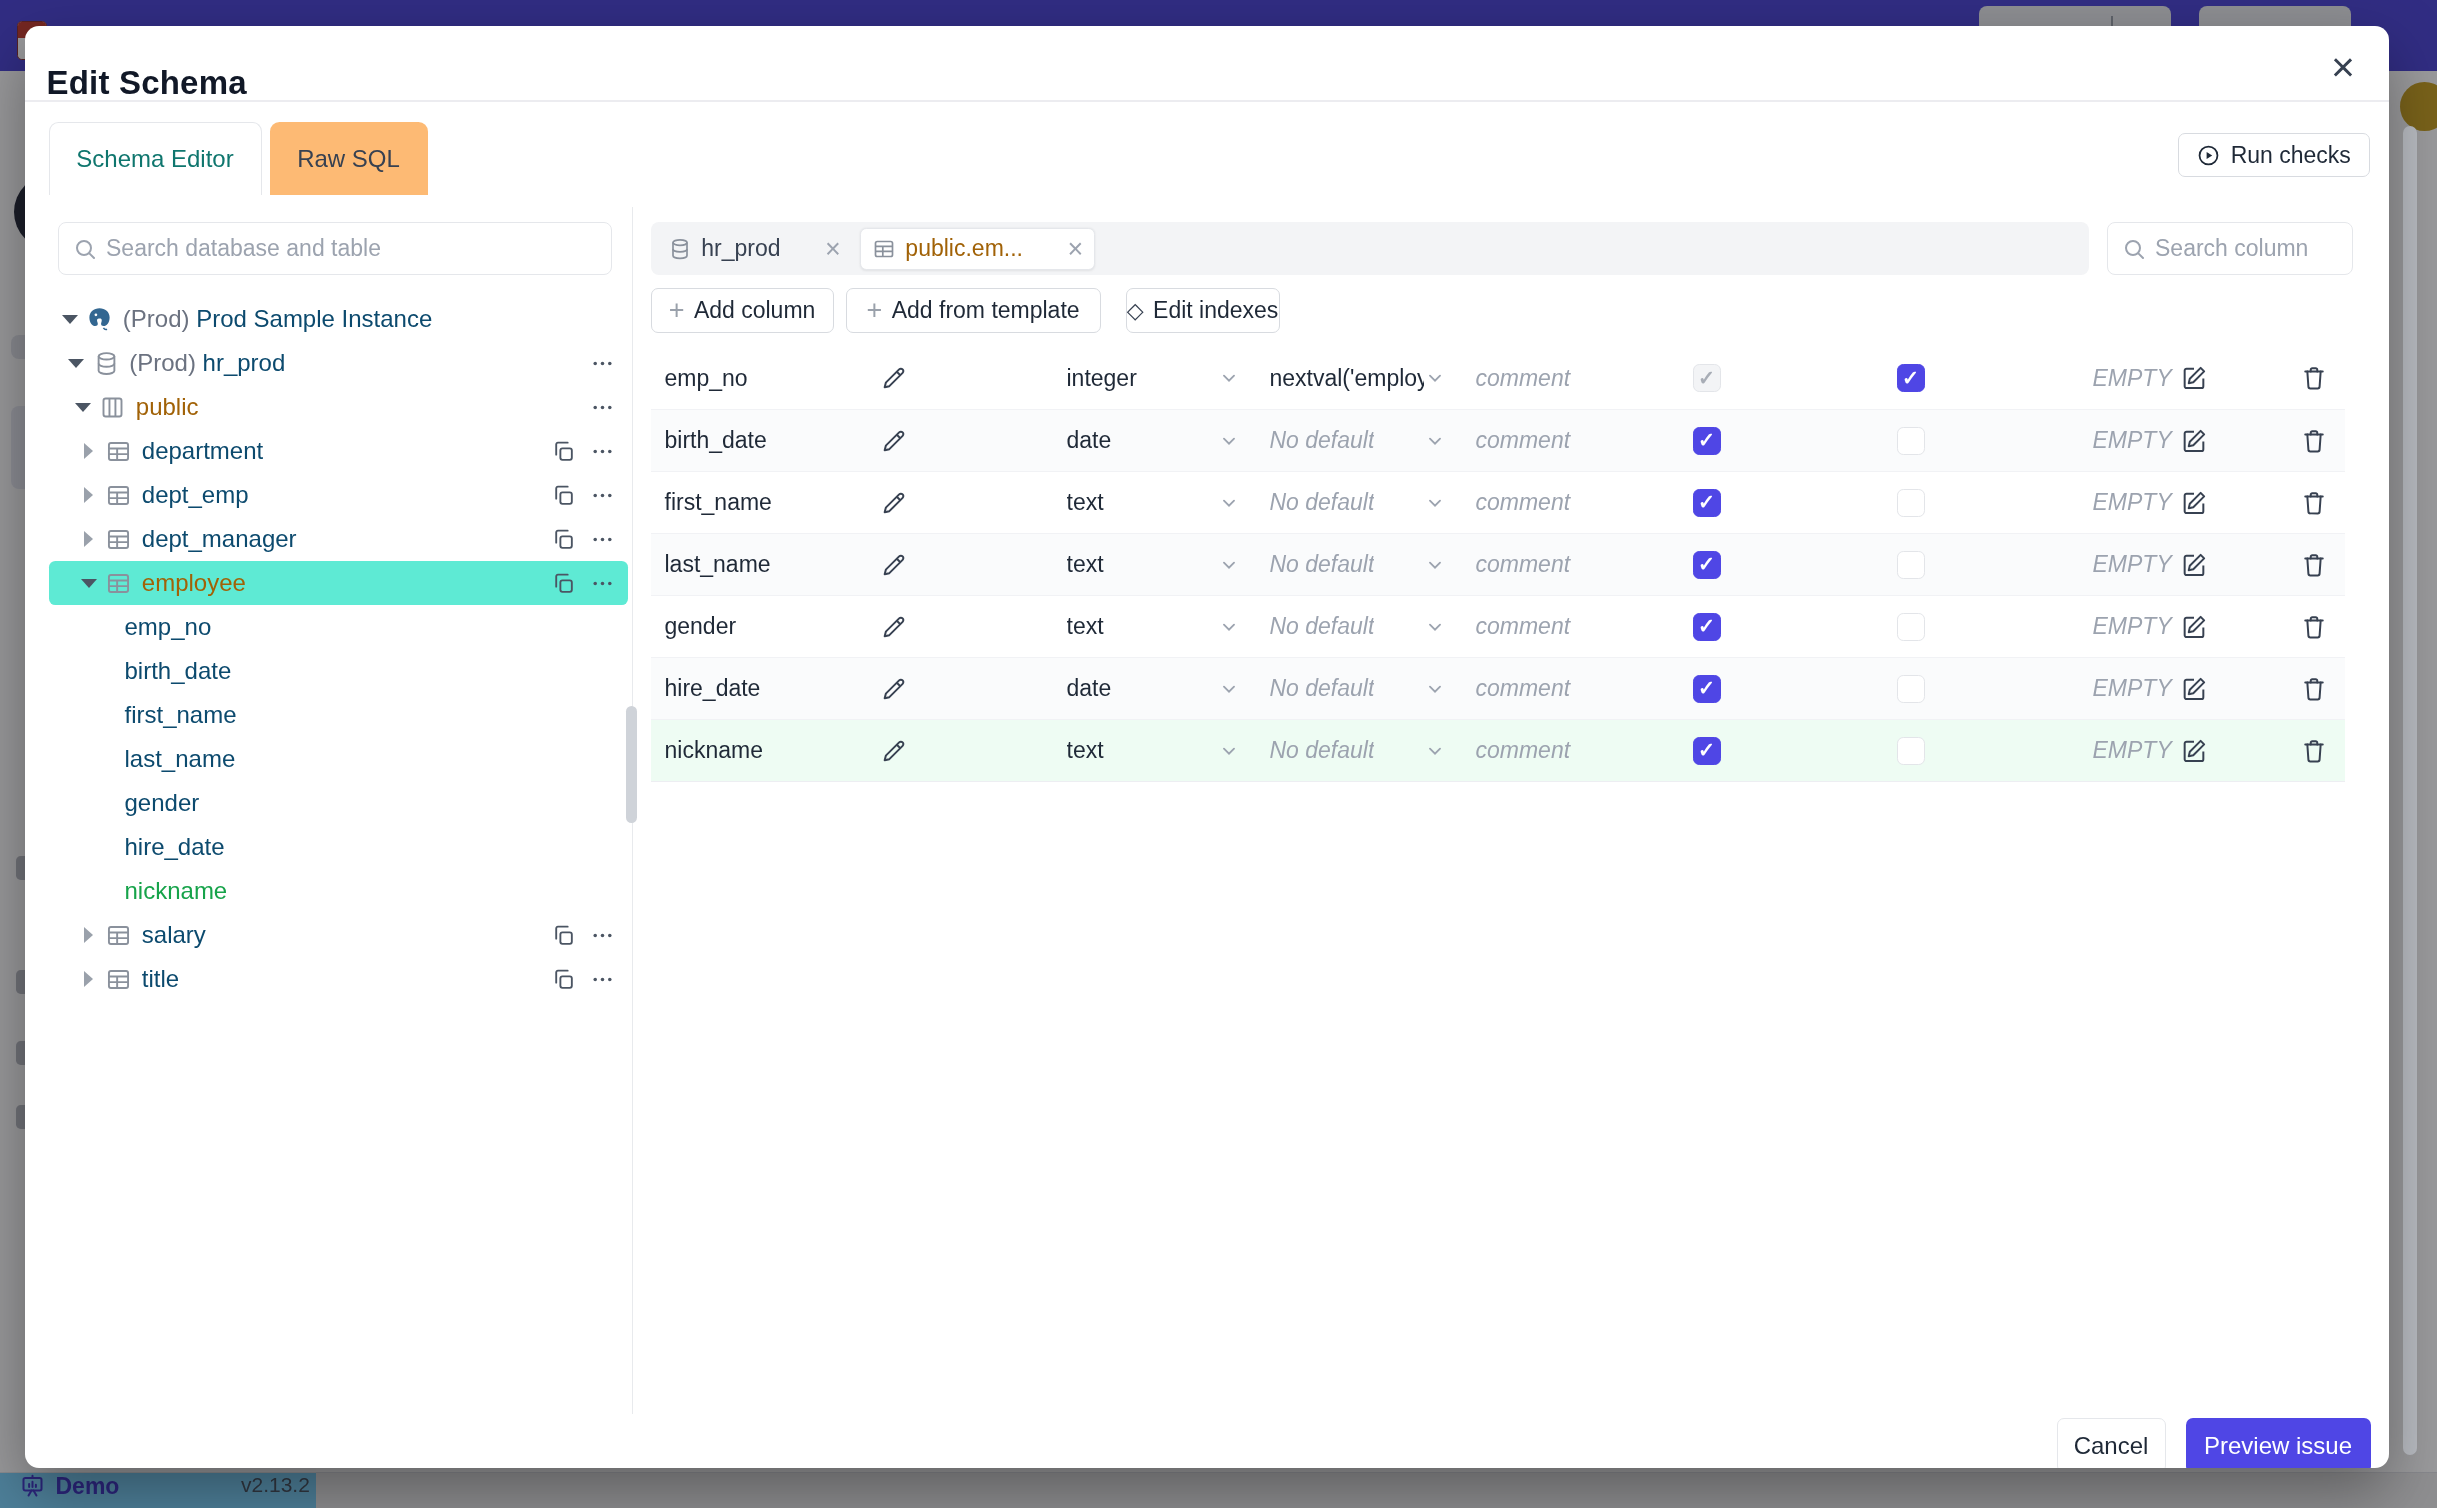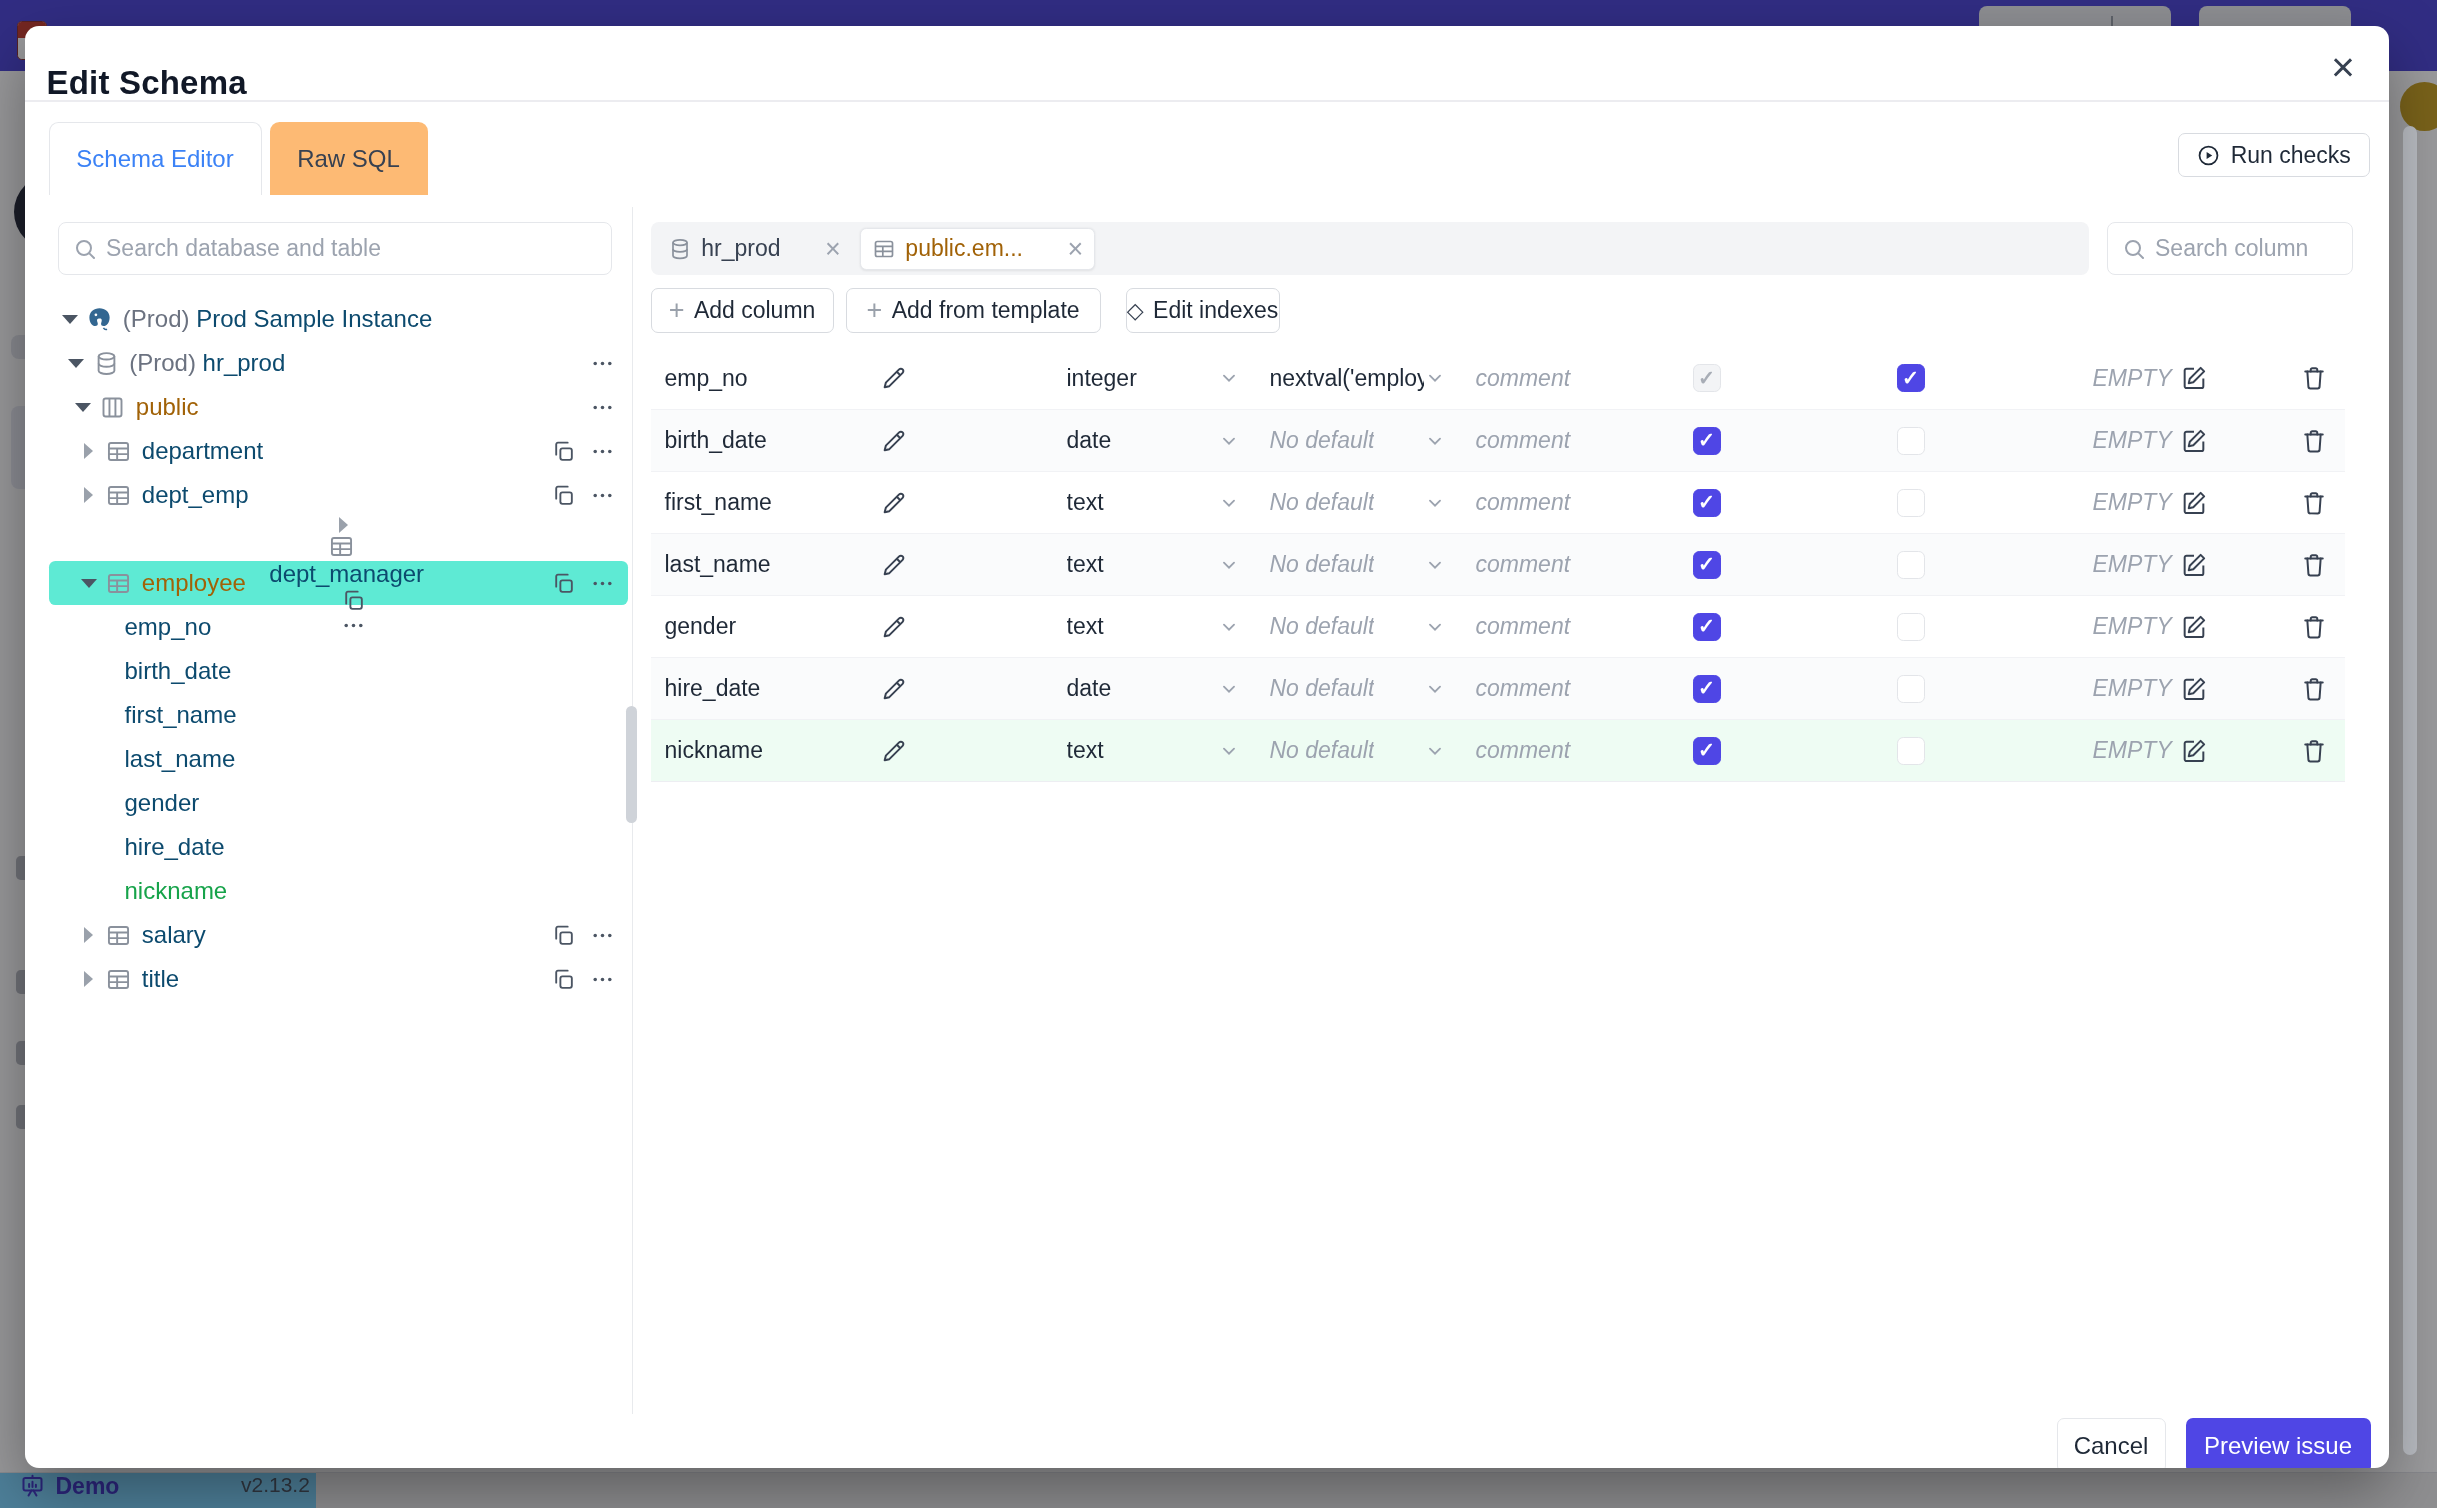--- a/index.html
+++ b/index.html
@@ -29,21 +29,21 @@
   .overlay{position:absolute;inset:0;background:rgba(15,15,20,.42);z-index:5}
   .page-scroll-thumb{position:absolute;left:2403px;top:126px;width:14px;height:1329px;border-radius:8px;background:#b9bcc2;z-index:6}
 
   
   .modal{position:absolute;left:24.5px;top:26px;width:2364px;height:1442px;background:#fff;border-radius:14px;z-index:10;overflow:hidden;box-shadow:0 24px 63px rgba(0,0,0,.35)}
   .modal-title{position:absolute;left:22px;top:38px;font-size:33px;font-weight:bold;color:#111827;letter-spacing:0.2px}
   .close-btn{position:absolute;right:20.5px;top:16px;width:50px;height:50px;border:none;background:transparent;font-size:41px;color:#374151;cursor:pointer;line-height:50px;text-align:center;font-weight:normal}
   .hdr-divider{position:absolute;left:0;top:74px;width:2364px;height:1.6px;background:#ececf0}
 
   .tab{position:absolute;top:96px;height:73px;border-radius:9.5px 9.5px 0 0;display:flex;align-items:center;justify-content:center;font-size:24px;cursor:pointer}
-  .tab.active{left:24px;width:213px;background:#fff;border:1.6px solid #e5e7eb;border-bottom:none;color:#3b82f6;font-weight:500}
+  .tab.active{left:24px;width:213px;background:#fff;border:1.6px solid #e5e7eb;border-bottom:none;color:#0f766e;font-weight:500}
   .tab.inactive{left:245px;width:158px;background:#fdba74;color:#374151}
 
   .run-checks{position:absolute;left:2153px;top:107px;width:192px;height:44px;border:1.6px solid #d8dbe0;border-radius:7px;background:#fff;display:flex;align-items:center;justify-content:center;gap:9.5px;font-size:23px;color:#1f2937;cursor:pointer}
   .run-checks svg{width:25px;height:25px}
 
   
   .search-box{position:absolute;height:53px;border:1.6px solid #e5e7eb;border-radius:8px;background:#fff;display:flex;align-items:center}
   .search-box svg{width:24px;height:24px;margin:0 9.5px 0 14px;flex:none}
   .search-box input{border:none;outline:none;font-size:23px;color:#374151;flex:1;min-width:0;background:transparent;font-family:inherit}
   .search-box input::placeholder{color:#9ca3af}
@@ -265,21 +265,21 @@
         <span class="tree-act"><svg viewBox="0 0 24 24" fill="none" stroke="currentColor" stroke-width="1.8" stroke-linecap="round">
             <rect x="9" y="9" width="11" height="11" rx="2"></rect>
             <path d="M5 15V5.2A1.7 1.7 0 0 1 6.7 3.5H16"></path>
           </svg></span>
         <span class="tree-act"><svg viewBox="0 0 24 24" fill="currentColor">
             <circle cx="5" cy="12" r="1.7"></circle>
             <circle cx="12" cy="12" r="1.7"></circle>
             <circle cx="19" cy="12" r="1.7"></circle>
           </svg></span>
       </div>
-      <div class="tree-row" style="padding-left: 30px; flex-direction: column;">
+      <div class="tree-row" style="padding-left: 30px;">
         <span class="caret">
           <span class="caret-right"></span>
         </span>
         <span class="tree-ic"><svg viewBox="0 0 24 24" fill="none" stroke="currentColor" stroke-width="1.7">
             <rect x="3.5" y="4.5" width="17" height="15" rx="1.8"></rect>
             <path d="M3.5 9.4h17M3.5 14.3h17M10.8 9.4v10.1"></path>
           </svg></span>
         <span class="tree-label">dept_manager</span>
         <span class="tree-spacer"></span>
         <span class="tree-act"><svg viewBox="0 0 24 24" fill="none" stroke="currentColor" stroke-width="1.8" stroke-linecap="round">

